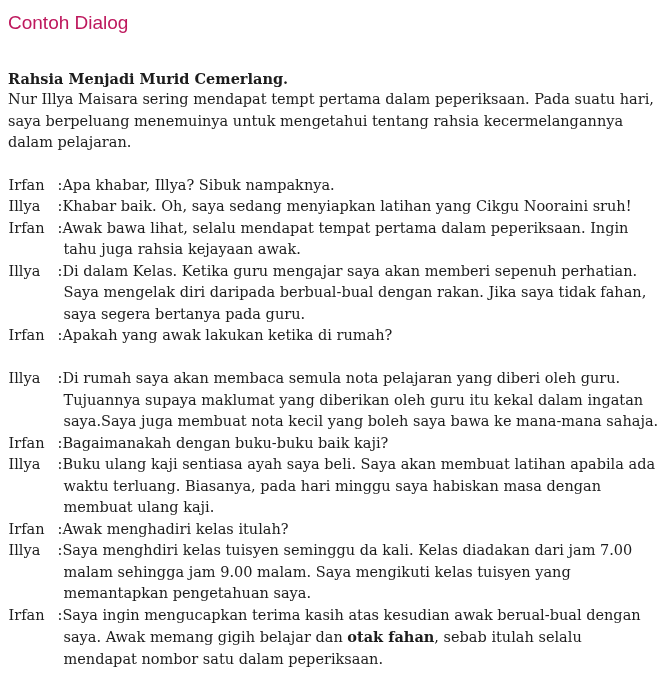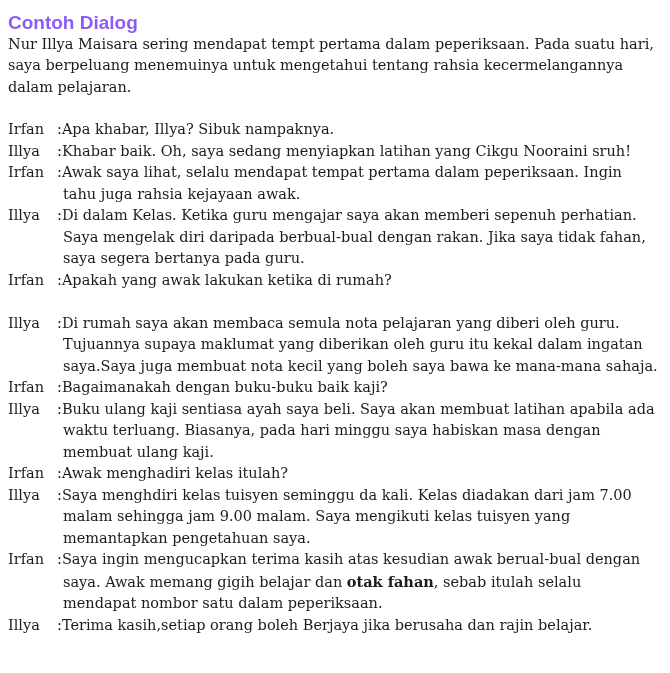--- a/index.html
+++ b/index.html
@@ -14,38 +14,39 @@
     box-sizing: border-box;
     padding: 10px 10px 10px 8px;
     background: #ffffff;
     font-family: "DejaVu Serif", "Liberation Serif", serif;
     font-size: 14.5px;
     line-height: 21.5px;
   }
   .doc-title {
     font-family: "Liberation Sans", "DejaVu Sans", sans-serif;
     font-size: 19px;
-    font-weight: bold;
-    color: #8b5cf6;
+    font-weight: normal;
+    color: #be185d;
     margin: 2px 0 0 0;
   }
   .subtitle {
     font-weight: bold;
     margin: 34px 0 0 0;
   }
   .intro {
     margin: 0 4px 0 0;
     max-width: 652px;
   }
   .dialog {
     margin-top: 21px;
   }
   .dialog-row {
     display: flex;
     align-items: flex-start;
+    justify-content: center;
   }
   .dialog-row.gap {
     margin-top: 21.5px;
   }
   .speaker {
     width: 49px;
     flex-shrink: 0;
   }
   .text {
     flex: 1;
@@ -55,33 +56,34 @@
   }
   .text .bold {
     font-weight: bold;
   }
 </style>
 </head>
 <body>
 
 <div class="page">
   <h1 class="doc-title">Contoh Dialog</h1>
+  <p class="subtitle">Rahsia Menjadi Murid Cemerlang.</p>
   <p class="intro">Nur Illya Maisara sering mendapat tempt pertama dalam peperiksaan. Pada suatu hari, saya berpeluang menemuinya untuk mengetahui tentang rahsia kecermelangannya dalam pelajaran.</p>
   <div class="dialog">
       <div class="dialog-row">
         <div class="speaker">Irfan</div>
         <div class="text"><span>:Apa khabar, Illya? Sibuk nampaknya.</span></div>
       </div>
       <div class="dialog-row">
         <div class="speaker">Illya</div>
         <div class="text"><span>:Khabar baik. Oh, saya sedang menyiapkan latihan yang Cikgu Nooraini sruh!</span></div>
       </div>
       <div class="dialog-row">
         <div class="speaker">Irfan</div>
-        <div class="text"><span>:Awak saya lihat, selalu mendapat tempat pertama dalam peperiksaan. Ingin tahu juga rahsia kejayaan awak.</span></div>
+        <div class="text"><span>:Awak bawa lihat, selalu mendapat tempat pertama dalam peperiksaan. Ingin tahu juga rahsia kejayaan awak.</span></div>
       </div>
       <div class="dialog-row">
         <div class="speaker">Illya</div>
         <div class="text"><span>:Di dalam Kelas. Ketika guru mengajar saya akan memberi sepenuh perhatian. Saya mengelak diri daripada berbual-bual dengan rakan. Jika saya tidak fahan, saya segera bertanya pada guru.</span></div>
       </div>
       <div class="dialog-row">
         <div class="speaker">Irfan</div>
         <div class="text"><span>:Apakah yang awak lakukan ketika di rumah?</span></div>
       </div>
       <div class="dialog-row gap">

